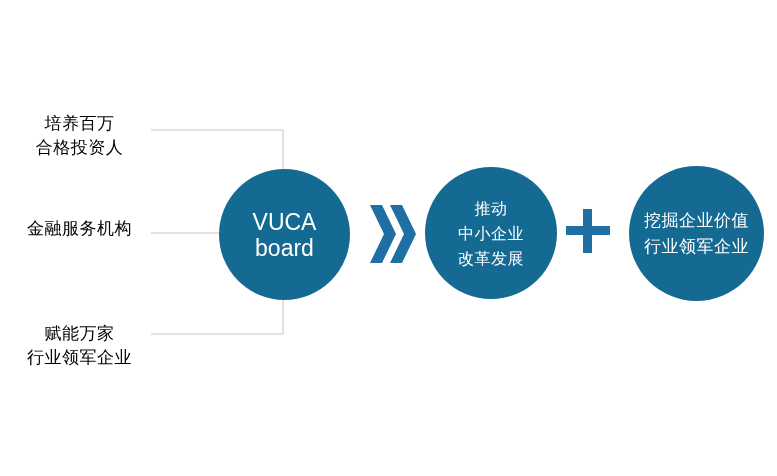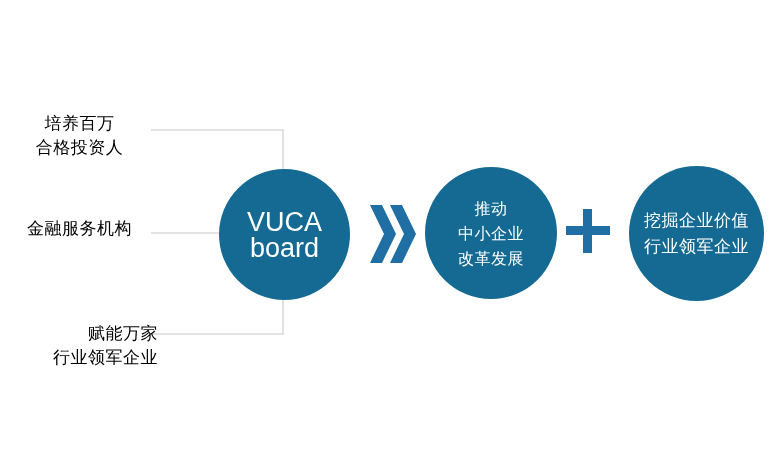--- a/index.html
+++ b/index.html
@@ -27,21 +27,21 @@
     font-size: 17px;
     line-height: 24px;
     letter-spacing: 0.5px;
     white-space: nowrap;
     font-family: "Liberation Sans", "DejaVu Sans", sans-serif;
   }
   .side-label .ln { display: block; }
 
   #label-0 { left: 12px;  top: 112px; width: 135px; }
   #label-1 { left: 12px;  top: 217px; width: 135px; }
-  #label-2 { left: 23px;  top: 322px; width: 135px; text-align: right; }
+  #label-2 { left: 12px;  top: 322px; width: 135px; }
 
   
   #connectors {
     position: absolute;
     left: 0; top: 0;
     width: 777px; height: 476px;
     pointer-events: none;
   }
 
   
@@ -56,21 +56,21 @@
     text-align: center;
   }
   .node-circle .ctext { display: block; }
   .node-circle .ln { display: block; }
 
   #circle-0 {
     left: 219px; top: 169px;
     width: 131px; height: 131px;
   }
   #circle-0 .ctext {
-    font-size: 27px;
+    font-size: 23px;
     line-height: 26px;
     font-family: "Liberation Sans", "DejaVu Sans", sans-serif;
   }
 
   #circle-1 {
     left: 425px; top: 167px;
     width: 132px; height: 132px;
   }
   #circle-1 .ctext {
     font-size: 16px;

